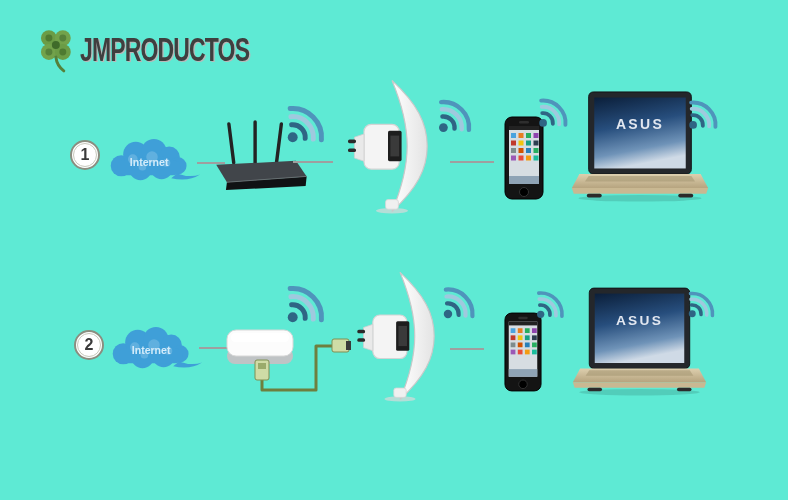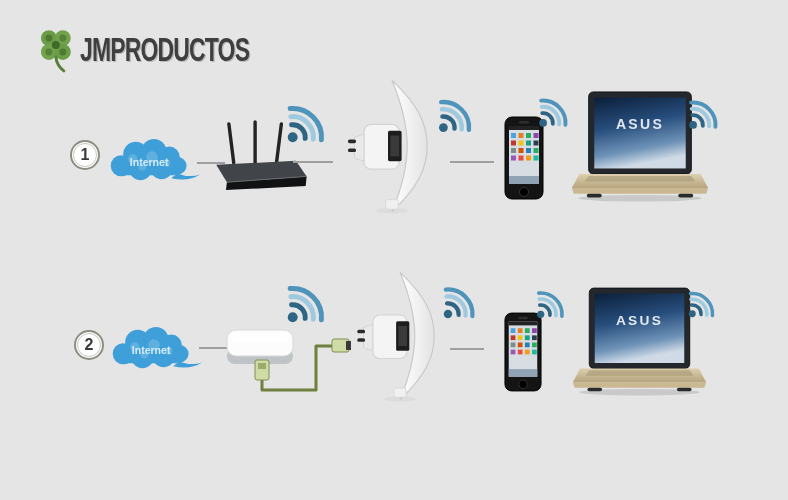--- a/index.html
+++ b/index.html
@@ -1,18 +1,18 @@
 <!DOCTYPE html>
 <html><head>
 <meta charset="utf-8">
 <style>
   * { margin:0; padding:0; box-sizing:border-box; }
   html,body { background:#ffffff; }
   body { font-family:"Liberation Sans", sans-serif; }
-  #stage { position:relative; width:788px; height:500px; background:#e5e5e5; overflow:hidden; }
+  #stage { position:relative; width:788px; height:500px; background:#5eead4; overflow:hidden; }
   .abs { position:absolute; }
 
   
   .brand-text{
     font-weight:bold; font-size:28px; color:#3f3f3f; letter-spacing:-1px;
     transform:scale(0.82,1.18); transform-origin:left center;
     text-shadow:1.5px 1.5px 0 #b9b9b9;
     font-family:"Liberation Sans", sans-serif; white-space:nowrap;
   }
 

